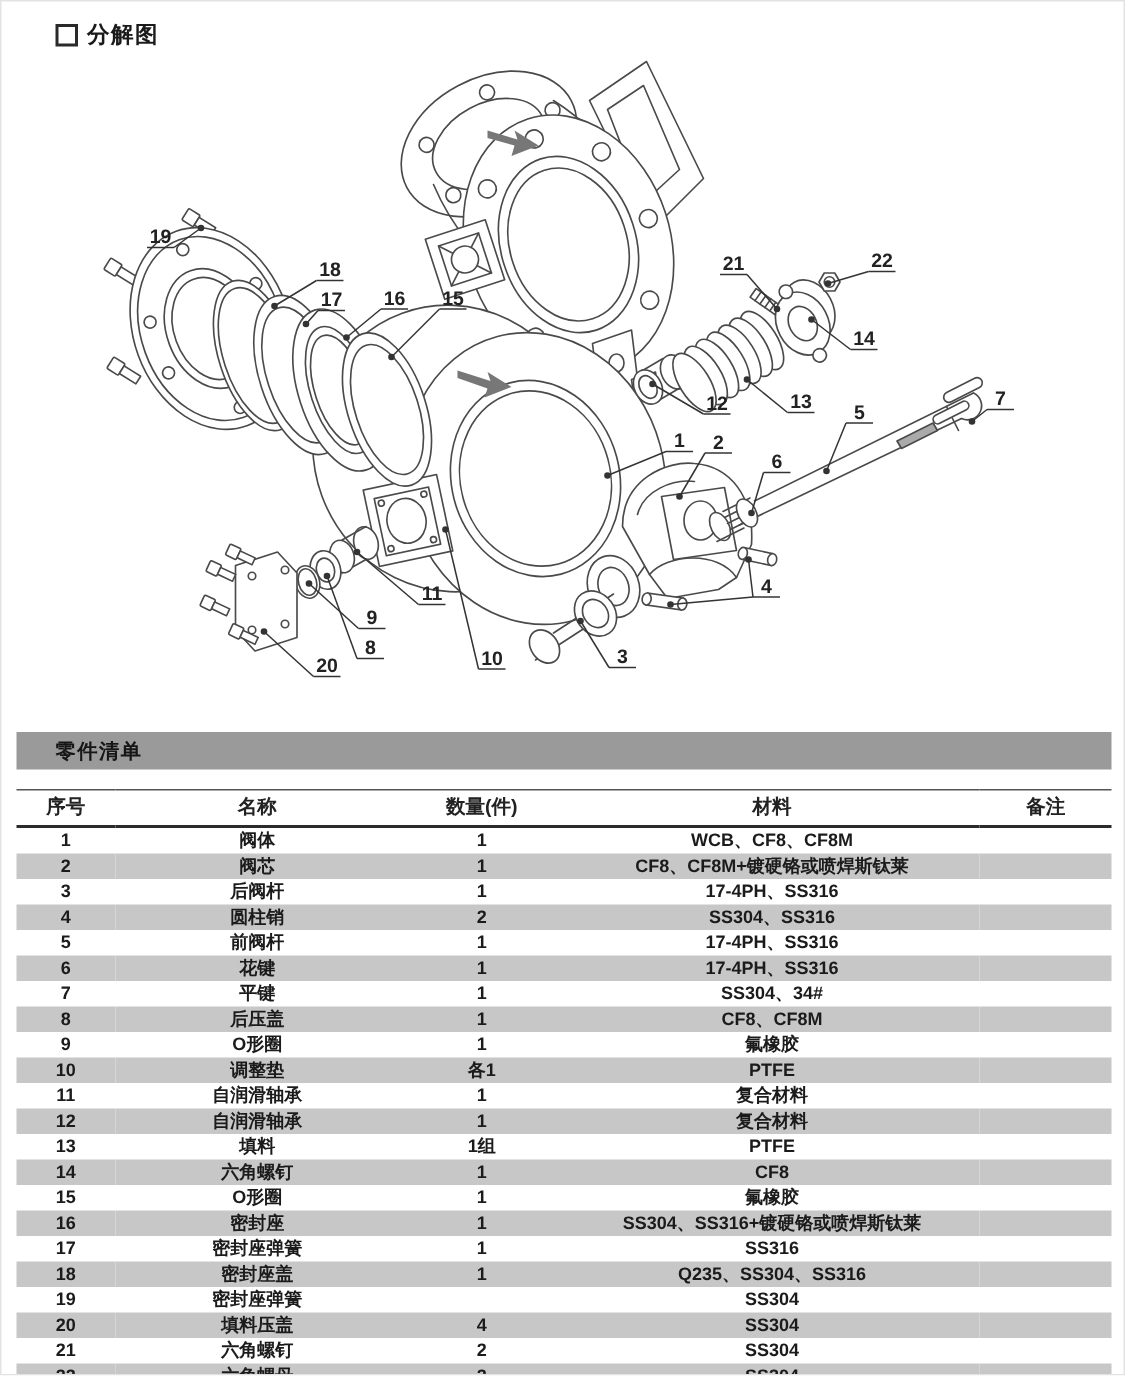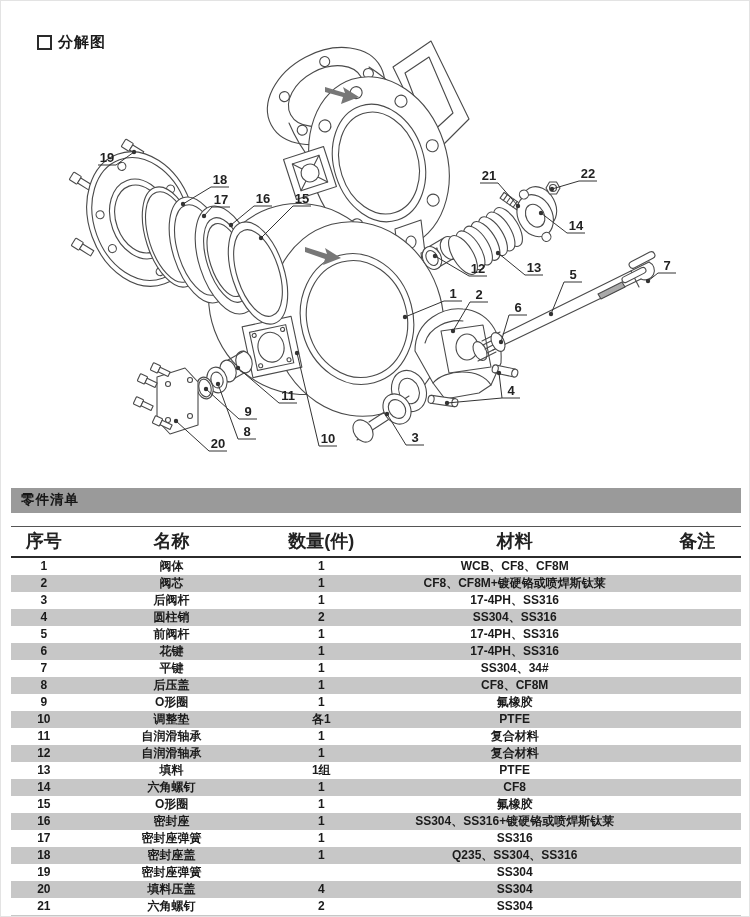--- a/index.html
+++ b/index.html
@@ -1,25 +1,25 @@
 <!DOCTYPE html>
 <html><head>
 <meta charset="utf-8">
 <style>
   html,body{margin:0;padding:0;background:#fff;}
   body{width:750px;height:917px;font-family:"Liberation Sans",sans-serif;color:#1b1b1b;}
   .page{position:relative;width:748px;height:915px;border:1px solid #e3e3e3;background:#fff;overflow:hidden;}
-  .title{position:absolute;top:32px;left:36px;font-size:15px;font-weight:bold;color:#1a1a1a;display:flex;align-items:center;letter-spacing:1px;}
+  .title{position:absolute;top:13px;left:36px;font-size:15px;font-weight:bold;color:#1a1a1a;display:flex;align-items:center;letter-spacing:1px;}
   .sq{display:inline-block;width:11px;height:11px;border:2px solid #2a2a2a;margin-right:6px;}
   #diagram{position:absolute;top:0;left:0;}
   .w{fill:#ffffff;}
   .parts{position:absolute;top:487px;left:10px;width:730px;}
-  .parts-header{height:25px;line-height:25px;background:#9a9a9a;color:#161616;font-size:13.5px;font-weight:bold;padding-left:10px;letter-spacing:1px;font-family:Liberation Mono, monospace;}
+  .parts-header{height:25px;line-height:25px;background:#9a9a9a;color:#161616;font-size:13.5px;font-weight:bold;padding-left:26px;letter-spacing:1px;}
   table.plist{width:100%;border-collapse:collapse;margin-top:13px;border-bottom:1px solid #8f8f8f;}
-  table.plist th{font-size:18px;font-weight:bold;color:#222;padding:2px 0 3px 0;border-top:1px solid #555;border-bottom:2px solid #2b2b2b;text-align:center;}
+  table.plist th{font-size:13px;font-weight:bold;color:#222;padding:2px 0 3px 0;border-top:1px solid #555;border-bottom:2px solid #2b2b2b;text-align:center;}
   table.plist td{font-size:12px;font-weight:bold;text-align:center;height:17px;line-height:17px;padding:0;color:#1b1b1b;white-space:nowrap;}
   table.plist tbody tr:nth-child(even){background:#c7c7c7;}
 </style>
 </head>
 <body>
 
 <div class="page">
 
   <div class="title">
     <span class="sq"></span>

